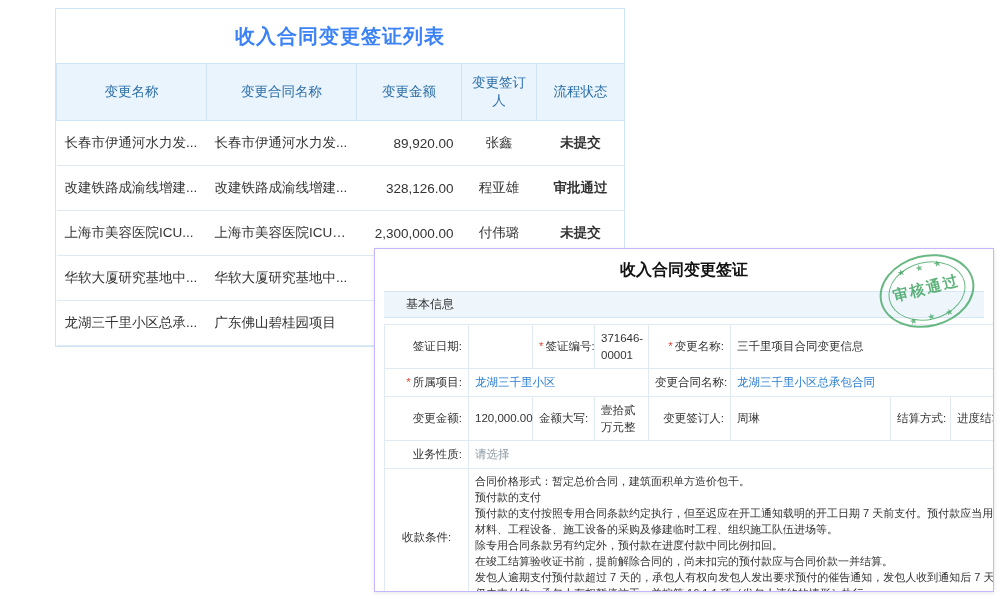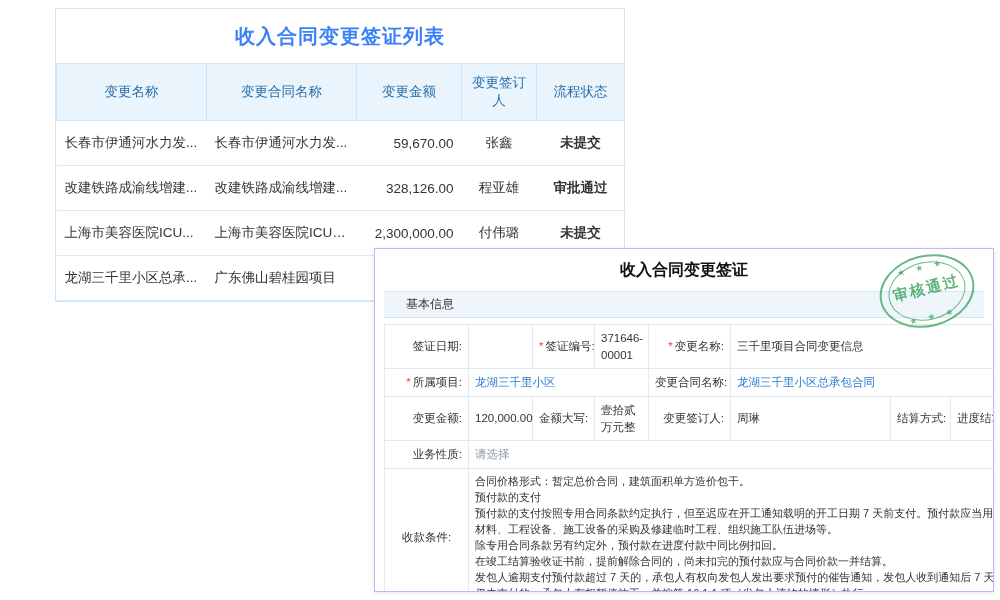--- a/index.html
+++ b/index.html
@@ -203,37 +203,44 @@
           <th>变更合同名称</th>
           <th>变更金额</th>
           <th>变更签订人</th>
           <th>流程状态</th>
         </tr>
       </thead>
       <tbody>
         <tr>
           <td class="c-name">长春市伊通河水力发...</td>
           <td class="c-cname">长春市伊通河水力发...</td>
-          <td class="c-amount">59,670.00</td>
+          <td class="c-amount">89,920.00</td>
           <td class="c-person">张鑫</td>
           <td class="c-status st-todo">未提交</td>
         </tr>
         <tr>
           <td class="c-name">改建铁路成渝线增建...</td>
           <td class="c-cname">改建铁路成渝线增建...</td>
           <td class="c-amount">328,126.00</td>
           <td class="c-person">程亚雄</td>
           <td class="c-status st-pass">审批通过</td>
         </tr>
         <tr>
           <td class="c-name">上海市美容医院ICU...</td>
           <td class="c-cname">上海市美容医院ICU手...</td>
           <td class="c-amount">2,300,000.00</td>
           <td class="c-person">付伟璐</td>
           <td class="c-status st-todo">未提交</td>
+        </tr>
+        <tr>
+          <td class="c-name">华软大厦研究基地中...</td>
+          <td class="c-cname">华软大厦研究基地中...</td>
+          <td class="c-amount"></td>
+          <td class="c-person"></td>
+          <td class="c-status"></td>
         </tr>
         <tr>
           <td class="c-name">龙湖三千里小区总承...</td>
           <td class="c-cname">广东佛山碧桂园项目</td>
           <td class="c-amount"></td>
           <td class="c-person"></td>
           <td class="c-status"></td>
         </tr>
       </tbody>
     </table>

